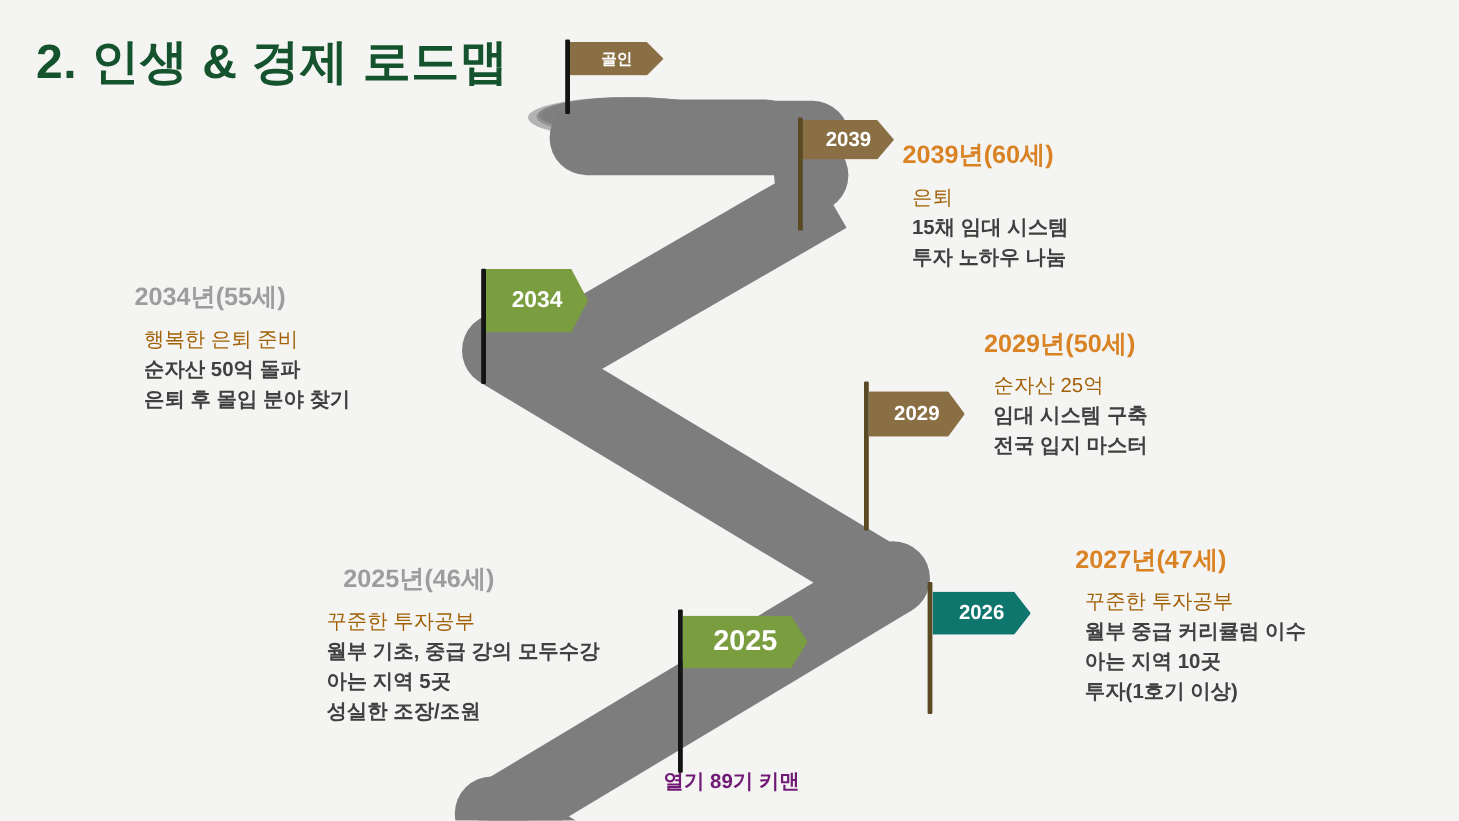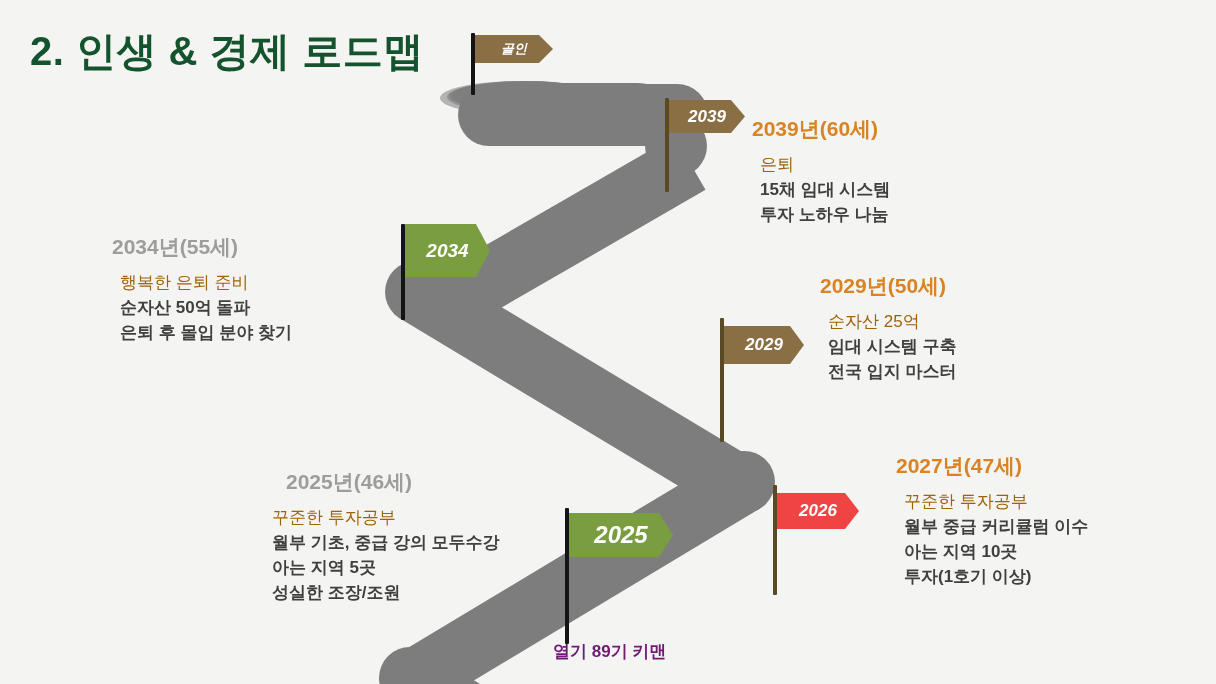--- a/index.html
+++ b/index.html
@@ -51,21 +51,20 @@
   }
   .flag-banner {
     position: absolute;
     display: flex;
     align-items: center;
     justify-content: center;
     color: #ffffff;
     font-weight: bold;
     box-sizing: border-box;
     clip-path: polygon(0 0, calc(100% - 14px) 0, 100% 50%, calc(100% - 14px) 100%, 0 100%);
-    font-style: italic;
   }
 
   
   .milestone {
     position: absolute;
   }
   .ms-heading {
     font-size: 21px;
     font-weight: bold;
     white-space: nowrap;
@@ -422,21 +421,21 @@
     <div class="flag-banner" style="left:4px; top:0px; width:85px; height:53px; background:#7a9e3f; font-size:19px;">2034</div>
   </div>
 
   <div class="flag" style="left:720px; top:318px;">
     <div class="flag-pole" style="left:0px; top:0px; height:124px; background:#5a4a24;"></div>
     <div class="flag-banner" style="left:4px; top:8px; width:80px; height:38px; background:#8a6f45; font-size:17px;">2029</div>
   </div>
 
   <div class="flag" style="left:773px; top:485px;">
     <div class="flag-pole" style="left:0px; top:0px; height:110px; background:#5a4a24;"></div>
-    <div class="flag-banner" style="left:4px; top:8px; width:82px; height:36px; background:#ef4444; font-size:17px;">2026</div>
+    <div class="flag-banner" style="left:4px; top:8px; width:82px; height:36px; background:#0f766e; font-size:17px;">2026</div>
   </div>
 
   <div class="flag" style="left:565px; top:508px;">
     <div class="flag-pole" style="left:0px; top:0px; height:136px; background:#141414;"></div>
     <div class="flag-banner" style="left:4px; top:5px; width:104px; height:44px; background:#7a9e3f; font-size:24px;">2025</div>
   </div>
 
   <div class="milestone" style="left:752px; top:115px;">
     <div class="ms-heading accent">2039년(60세)</div>
     <div class="ms-lines">

